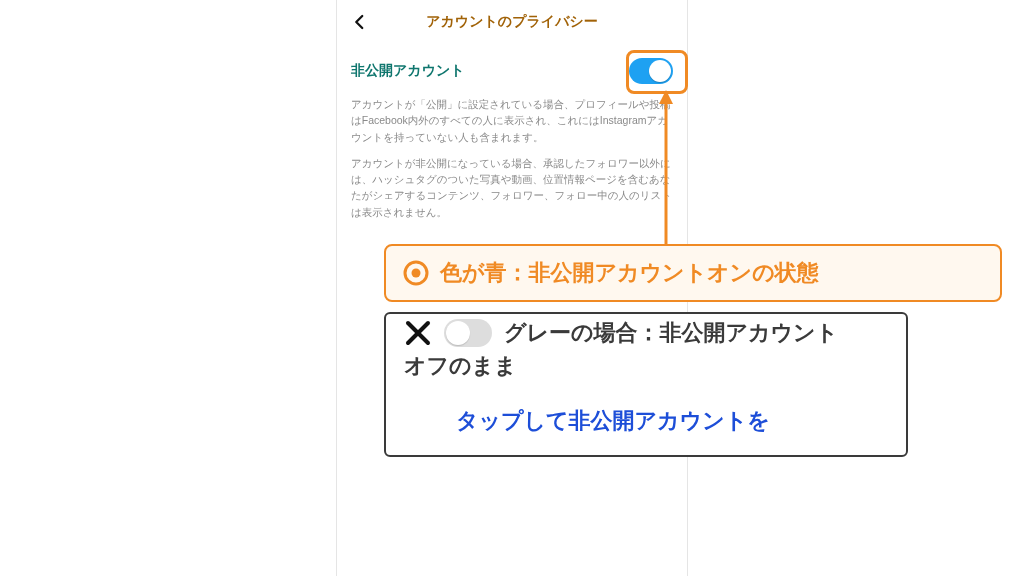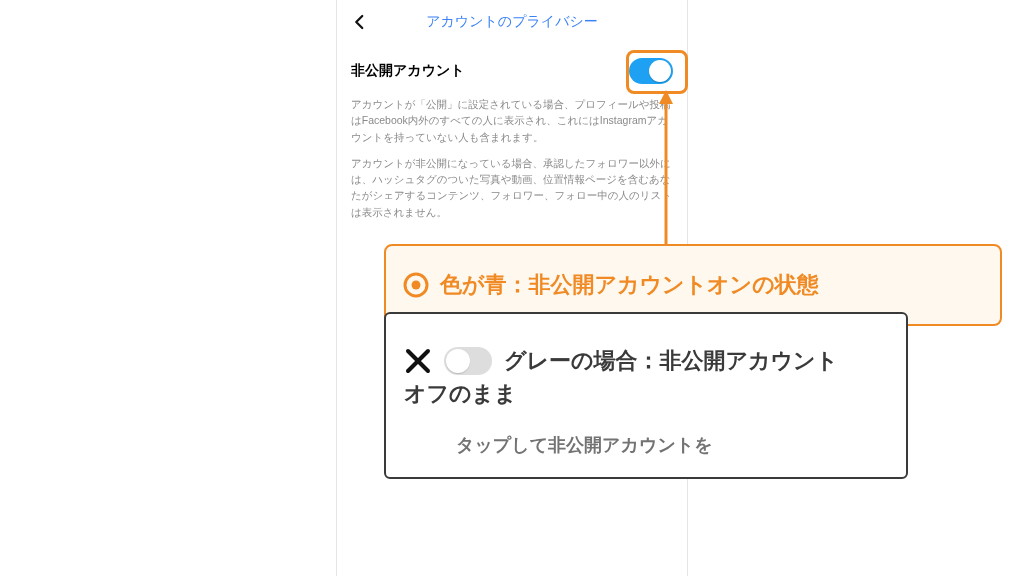--- a/index.html
+++ b/index.html
@@ -39,34 +39,34 @@
     left: 10px;
     top: 50%;
     transform: translateY(-50%);
     cursor: pointer;
     padding: 4px;
   }
   .back-btn svg { display: block; }
 
   .header-title {
     font-size: 14px;
-    font-weight: 400;
-    color: #3b82f6;
+    font-weight: 700;
+    color: #a16207;
   }
 
   .setting-row {
     display: flex;
     align-items: center;
     justify-content: space-between;
     padding: 14px 14px 4px 14px;
   }
   .setting-label {
     font-size: 14px;
     font-weight: 700;
-    color: #000000;
+    color: #0f766e;
   }
 
   .toggle {
     width: 44px;
     height: 26px;
     border-radius: 13px;
     position: relative;
     cursor: pointer;
   }
   .toggle.on { background: #1ea1f2; }
@@ -110,21 +110,21 @@
 
   
   .callout-orange {
     position: absolute;
     left: 384px;
     top: 244px;
     width: 618px;
     border: 2px solid #f08a24;
     border-radius: 8px;
     background: #fff8ef;
-    padding: 24px 16px;
+    padding: 12px 16px;
     box-sizing: border-box;
     display: flex;
     align-items: center;
     gap: 10px;
   }
   .callout-orange .bullseye {
     flex: 0 0 auto;
   }
   .callout-orange-text {
     font-size: 22px;
@@ -135,21 +135,21 @@
 
   
   .callout-gray {
     position: absolute;
     left: 384px;
     top: 312px;
     width: 524px;
     border: 2px solid #3a3a3a;
     border-radius: 6px;
     background: #fff;
-    padding: 32px 18px 18px 18px;
+    padding: 4px 18px 18px 18px;
     box-sizing: border-box;
   }
   .callout-gray .row1 {
     display: flex;
     align-items: center;
     gap: 12px;
   }
   .x-icon { flex: 0 0 auto; }
   .gray-toggle {
     width: 48px;
@@ -174,23 +174,23 @@
     font-weight: 600;
     color: #3a3a3a;
     line-height: 1.4;
   }
   .gray-text-line2-wrap {
     margin-top: 2px;
   }
   .red-text {
     margin-top: 22px;
     margin-left: 52px;
-    font-size: 18px;
-    font-weight: 700;
-    color: #737373;
+    font-size: 22px;
+    font-weight: 700;
+    color: #1d4ed8;
     line-height: 1.5;
   }
 </style>
 </head>
 <body>
 
 <div class="phone">
   <div class="phone-header">
     <div class="back-btn">
       <svg width="18" height="18" viewBox="0 0 24 24">

